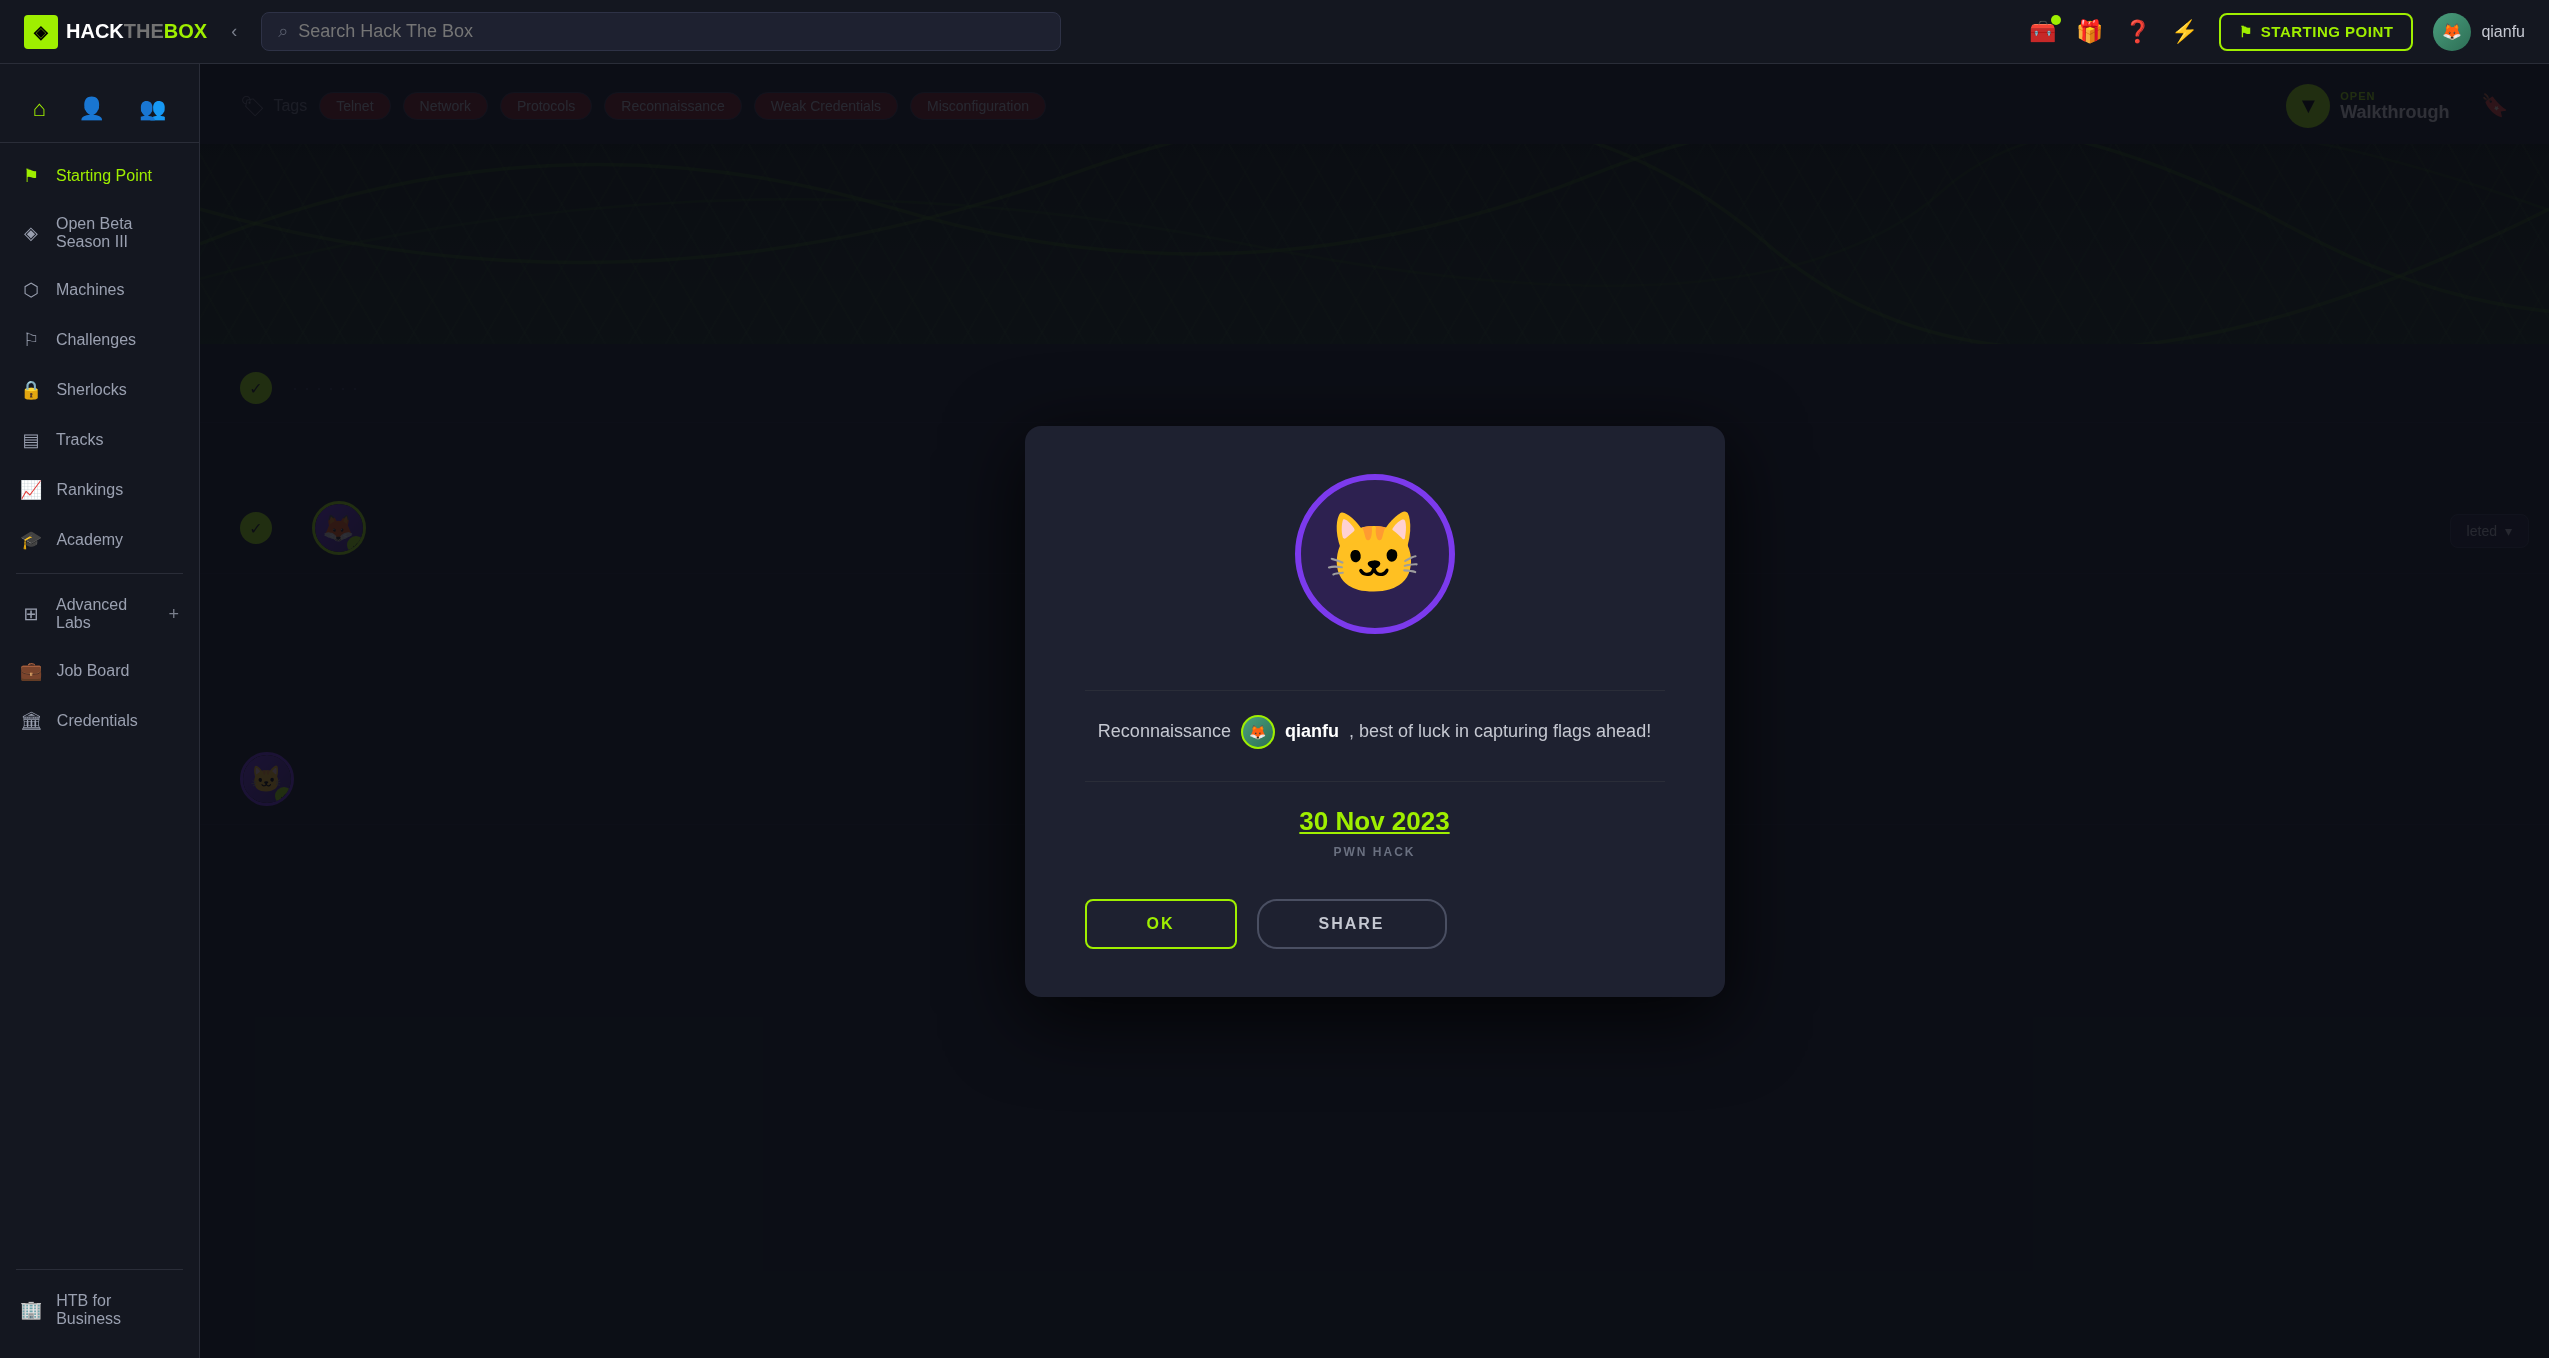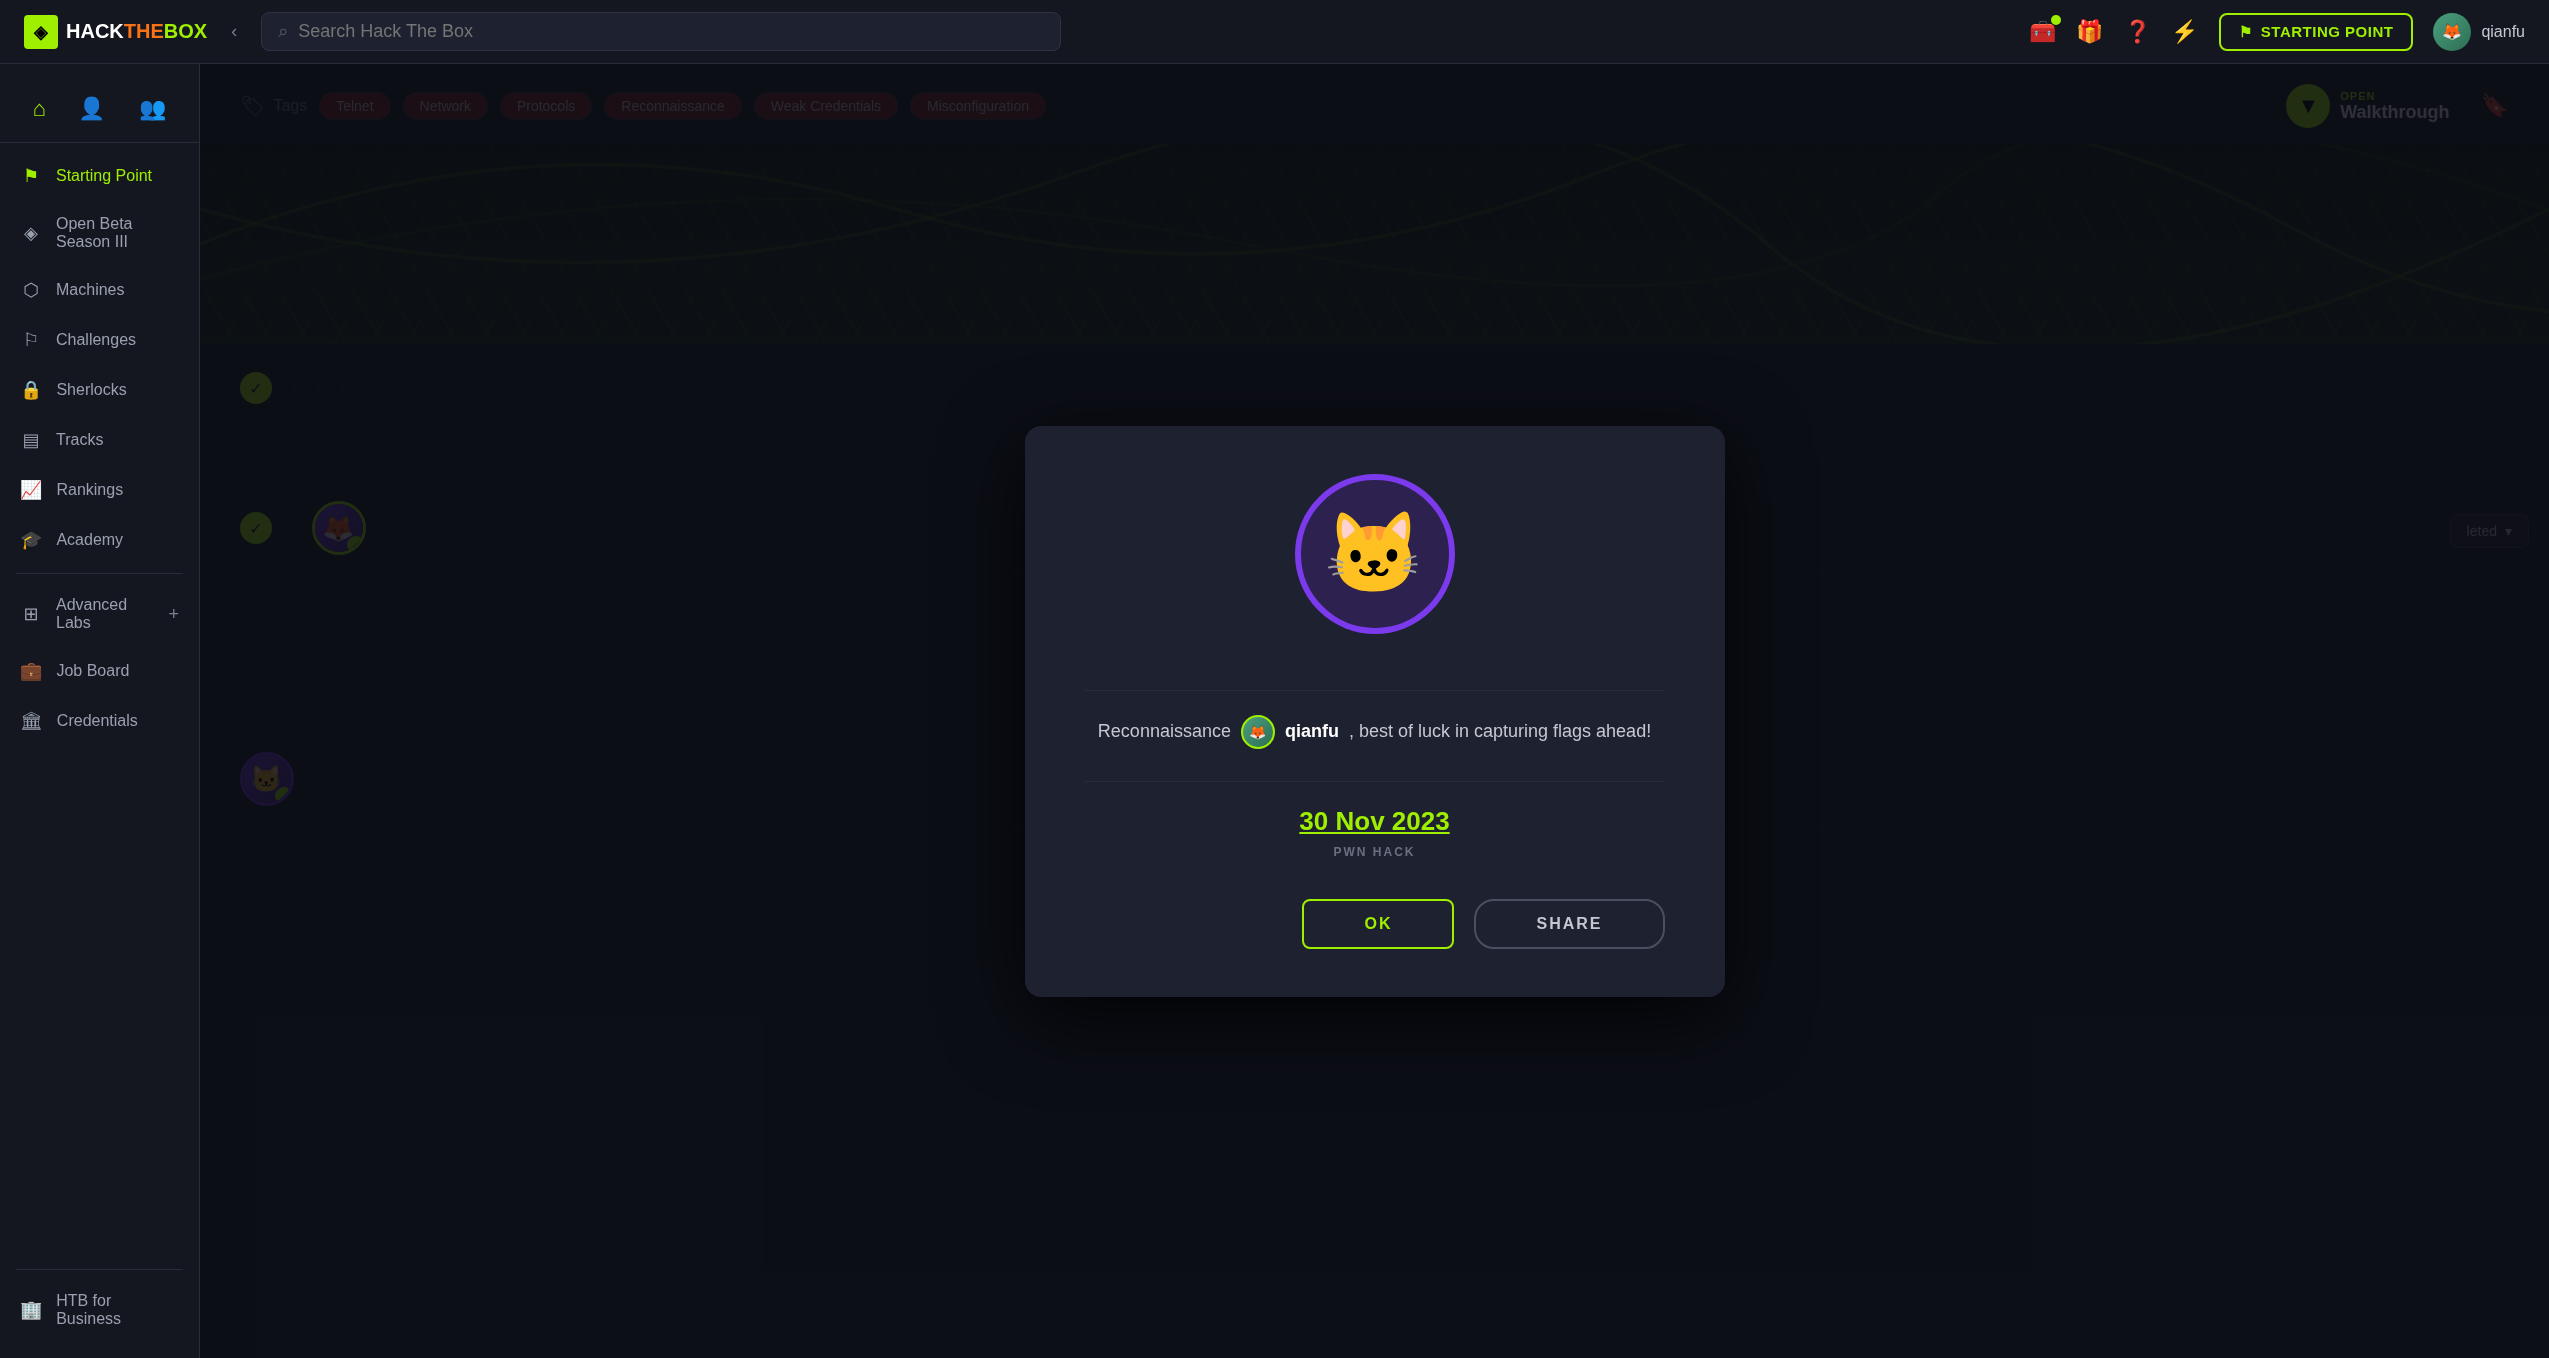--- a/index.html
+++ b/index.html
@@ -100,21 +100,21 @@
       display: flex; align-items: center; justify-content: center;
       overflow: hidden; font-size: 80px;
     }
     .pwned-title { font-size: 36px; font-weight: 900; color: #fff; margin-bottom: 24px; }
     .modal-divider { height: 1px; background: #2a2d38; margin: 24px 0; }
     .congrats-row { display: flex; align-items: center; justify-content: center; gap: 10px; font-size: 18px; color: #c5c8d1; margin-bottom: 32px; }
     .username-inline { color: #fff; font-weight: 700; }
     .user-mini-avatar { width: 34px; height: 34px; border-radius: 50%; background: linear-gradient(135deg, #4a9f7e, #2d6e55); display: flex; align-items: center; justify-content: center; font-size: 14px; border: 2px solid #9fef00; overflow: hidden; }
     .pwn-date { font-size: 26px; font-weight: 900; color: #9fef00; margin-bottom: 8px; text-decoration: underline; }
     .pwn-date-label { font-size: 12px; color: #6a7080; letter-spacing: 2px; font-weight: 700; margin-bottom: 40px; }
-    .modal-buttons { display: flex; gap: 20px; justify-content: flex-end; }
+    .modal-buttons { display: flex; gap: 20px; justify-content: flex-start; }
     .btn-ok {
       background: none; border: 2px solid #9fef00; color: #9fef00;
       font-size: 16px; font-weight: 700; padding: 14px 60px;
       border-radius: 8px; cursor: pointer; letter-spacing: 2px;
     }
     .btn-share {
       background: none; border: 2px solid #4a4f62; color: #c5c8d1;
       font-size: 16px; font-weight: 700; padding: 14px 60px;
       border-radius: 20px; cursor: pointer; letter-spacing: 2px;
     }
@@ -160,21 +160,21 @@
       border-radius: 8px; padding: 8px 16px; font-size: 14px; color: #c5c8d1; cursor: pointer;
     }
   </style>
 </head>
 <body>
 
 <div class="topnav">
   <div class="logo">
     <div class="logo-box">◈</div>
     <span>
-      <span class="hack">HACK</span><span class="thebox" style="color:#f97316">THE</span><span class="thebox" style="color:#9fef00">BOX</span>
+      <span class="hack">HACK</span><span class="thebox" style="color:#737373">THE</span><span class="thebox" style="color:#9fef00">BOX</span>
     </span>
   </div>
   <button class="collapse-btn">‹</button>
   <div class="search-bar">
     <span class="search-icon">⌕</span>
     <input type="text" placeholder="Search Hack The Box" style="">
   </div>
   <div class="topnav-right">
     <div class="nav-icon">
       🧰

